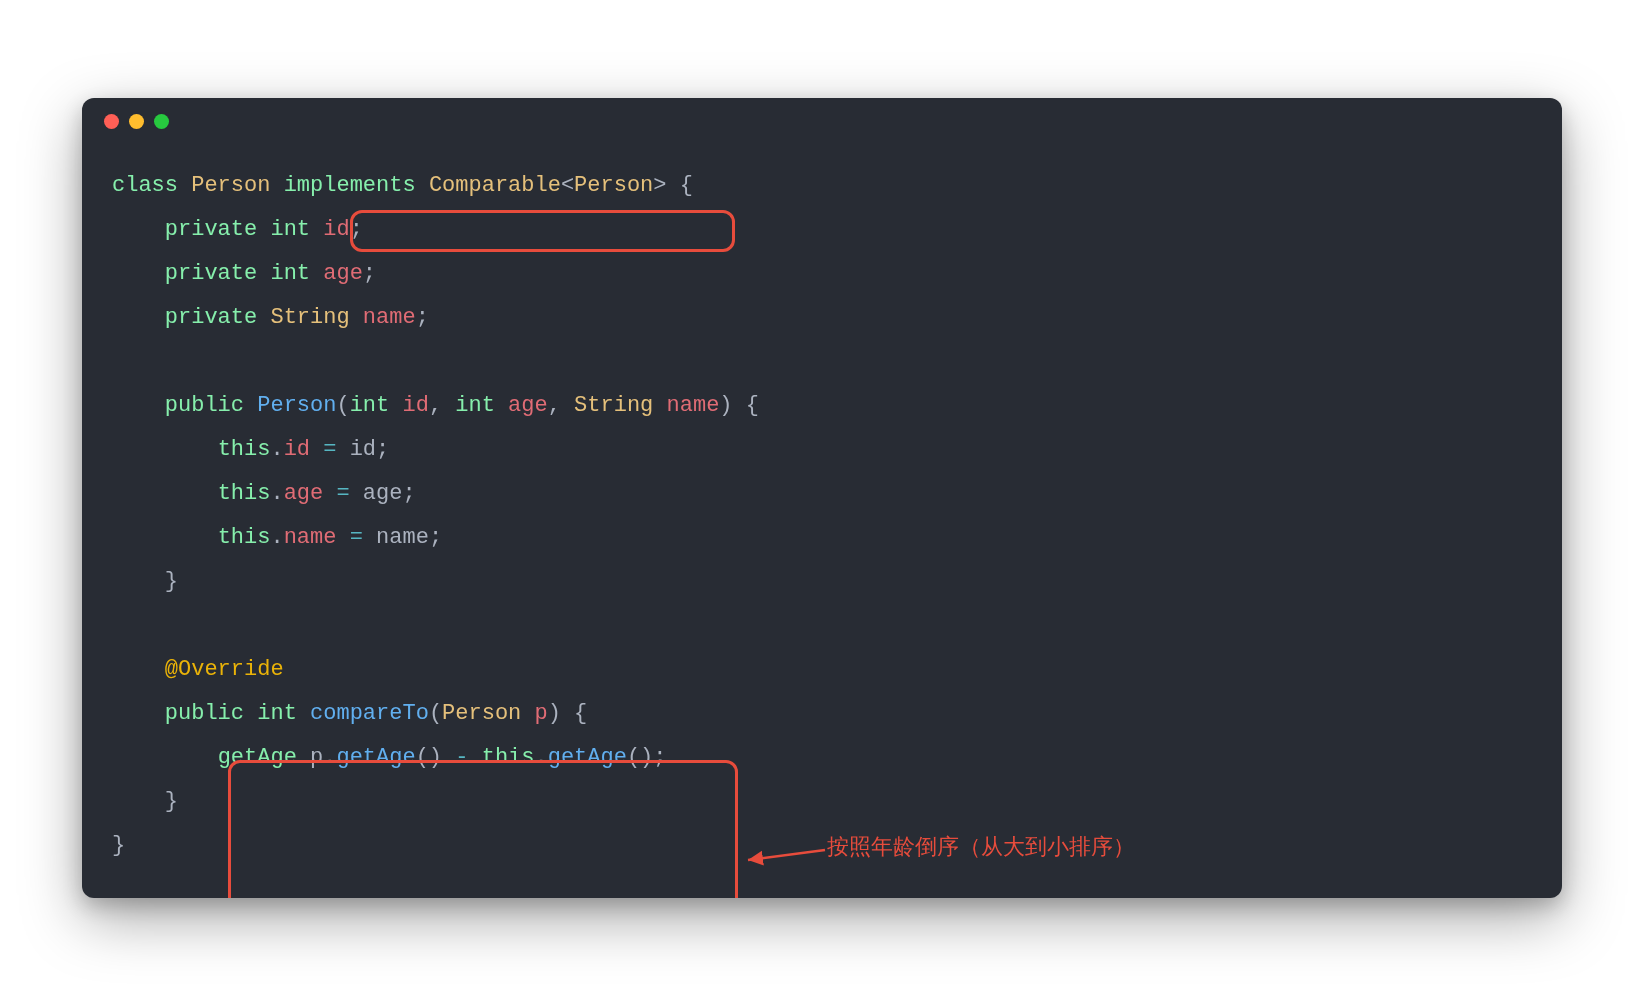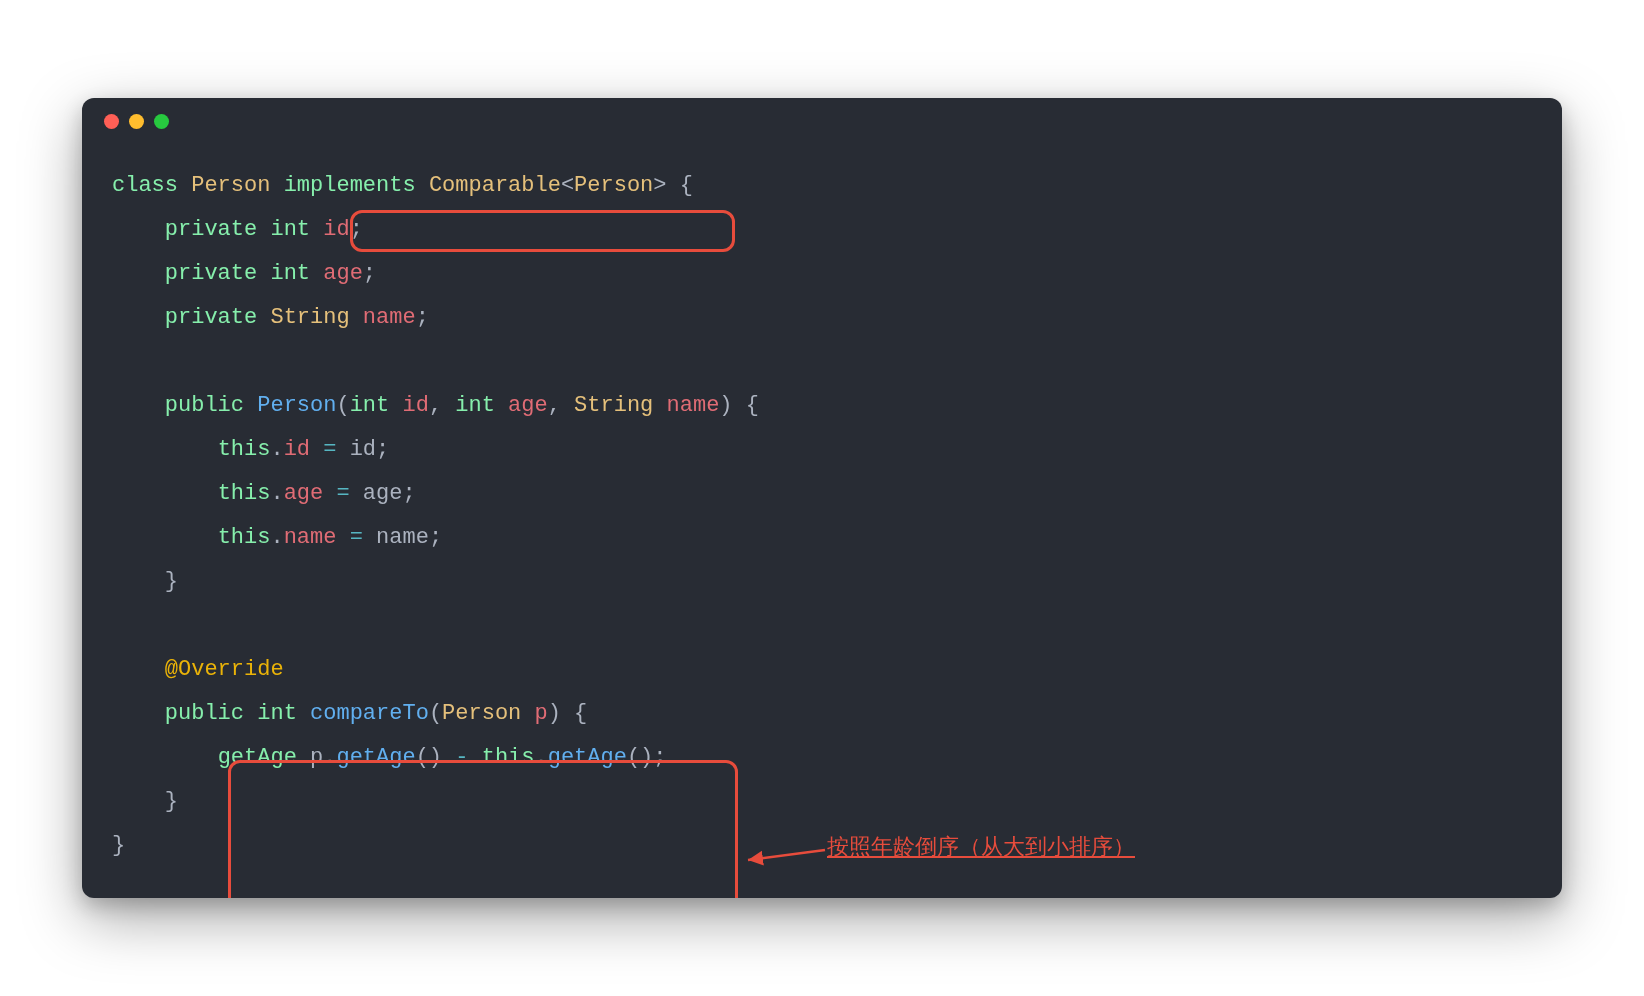--- a/index.html
+++ b/index.html
@@ -76,21 +76,20 @@
     width: 510px;
     height: 180px;
   }
   .annotation {
     position: absolute;
     color: #e74c3c;
     font-size: 22px;
     font-family: "PingFang SC", "Microsoft YaHei", sans-serif;
     z-index: 3;
     pointer-events: none;
-    text-decoration: underline;
   }
   .anno-text {
     top: 688px;
     left: 745px;
   }
   .arrow-svg {
     position: absolute;
     top: 688px;
     left: 658px;
     width: 90px;

